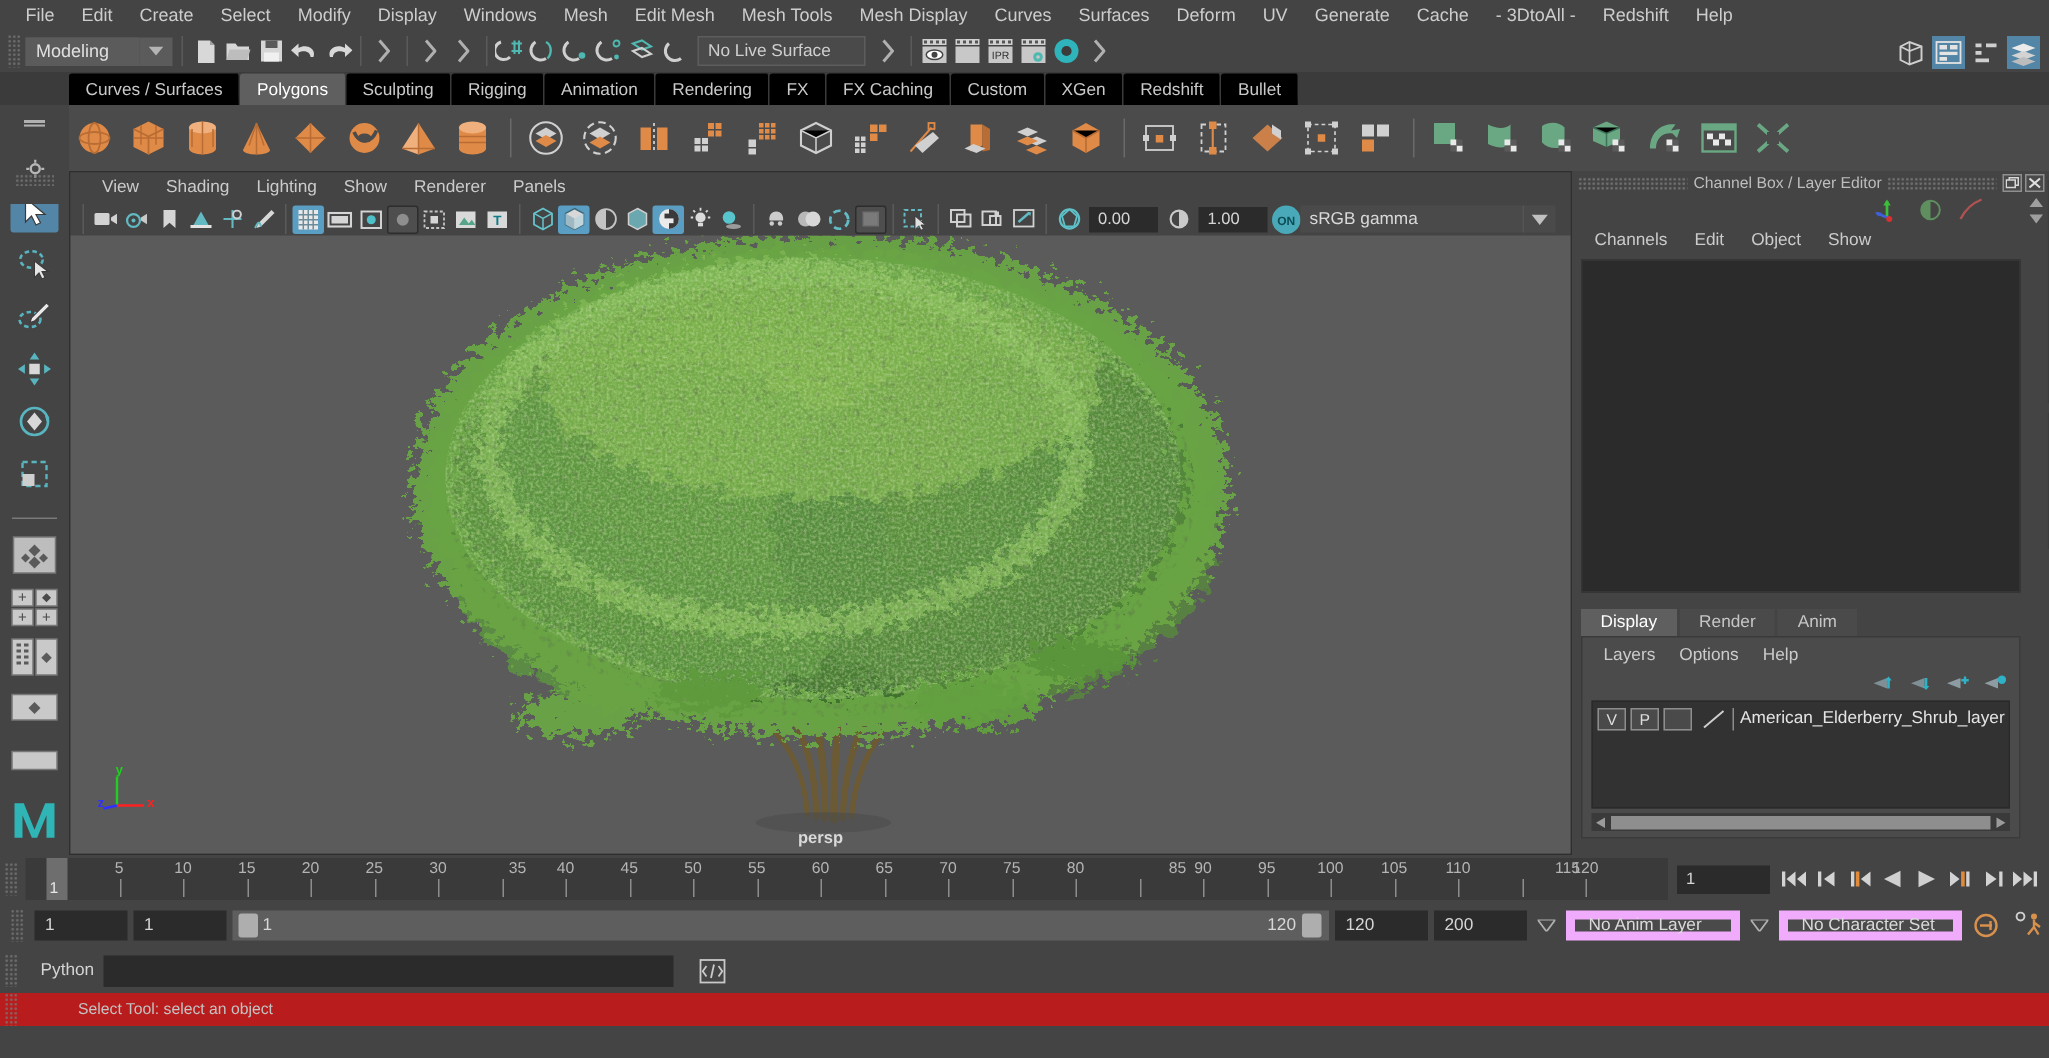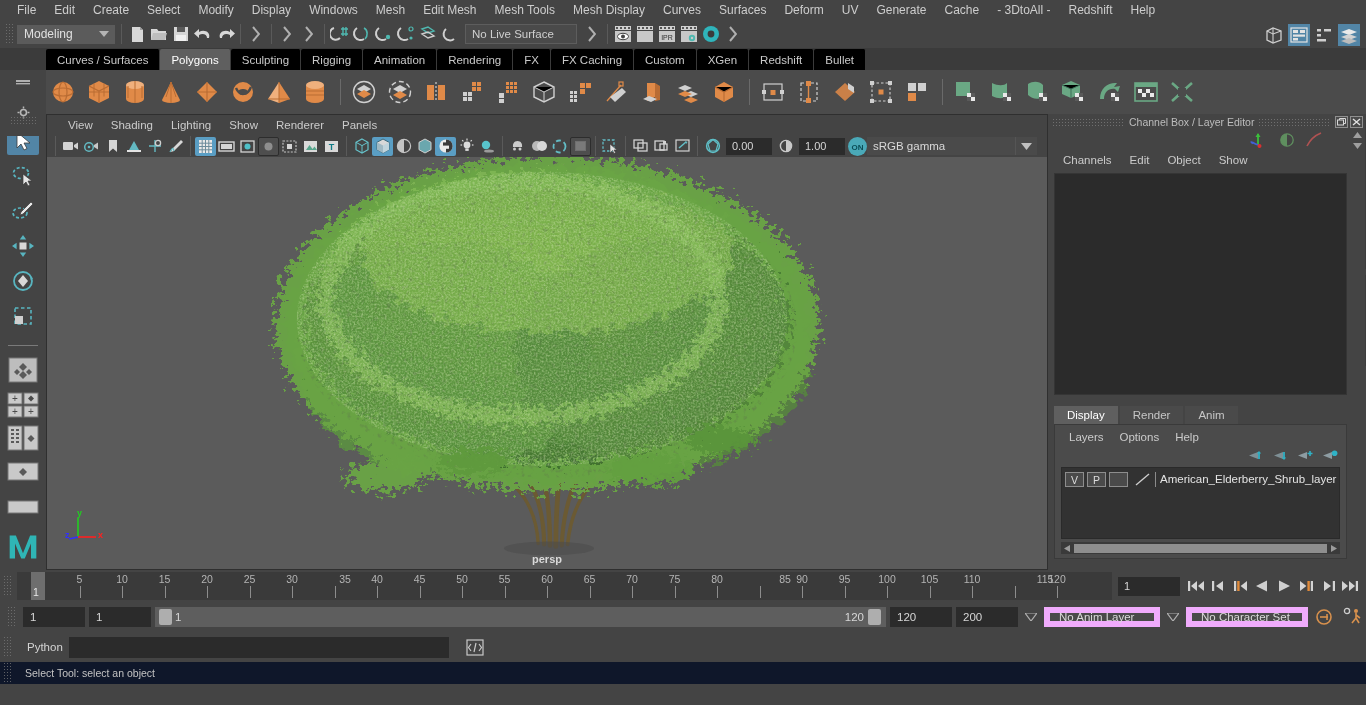--- a/index.html
+++ b/index.html
@@ -193,21 +193,21 @@
 
   
   #cmdrow{ height:30px; background:#444444; display:flex; align-items:center; }
   #cmdlabel{ width:54px; font-size:11.5px; color:#d4d4d4; padding-left:12px; }
   #cmdinput{ width:380px; height:21px; background:#2b2b2b; margin-right:14px; }
   #cmdresult{ flex:1; height:21px; background:#4e4e4e; color:#e2e2e2; font-size:11.5px;
               display:flex; align-items:center; padding-left:8px; }
   #cmdicon{ width:24px; height:22px; display:flex; align-items:center; justify-content:center; }
 
   
-  #helpline{ height:22px; background:#0f172a; display:flex; align-items:center; }
+  #helpline{ height:22px; background:#b91c1c; display:flex; align-items:center;gap:27px; }
   #helptext{ font-size:10.5px; color:#c3c3c3; padding-left:10px; }
 
   svg{ display:block; }
 </style>
 </head>
 <body>
 
 <div id="menubar">
     <div class="mi">File</div>
     <div class="mi">Edit</div>

